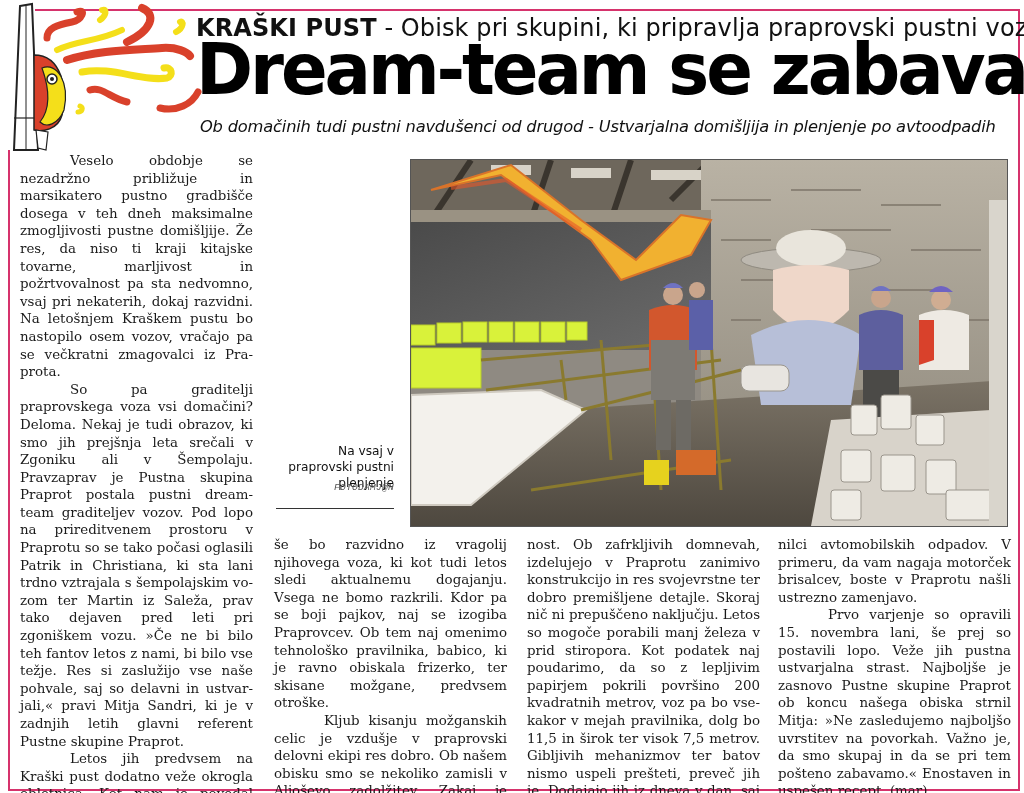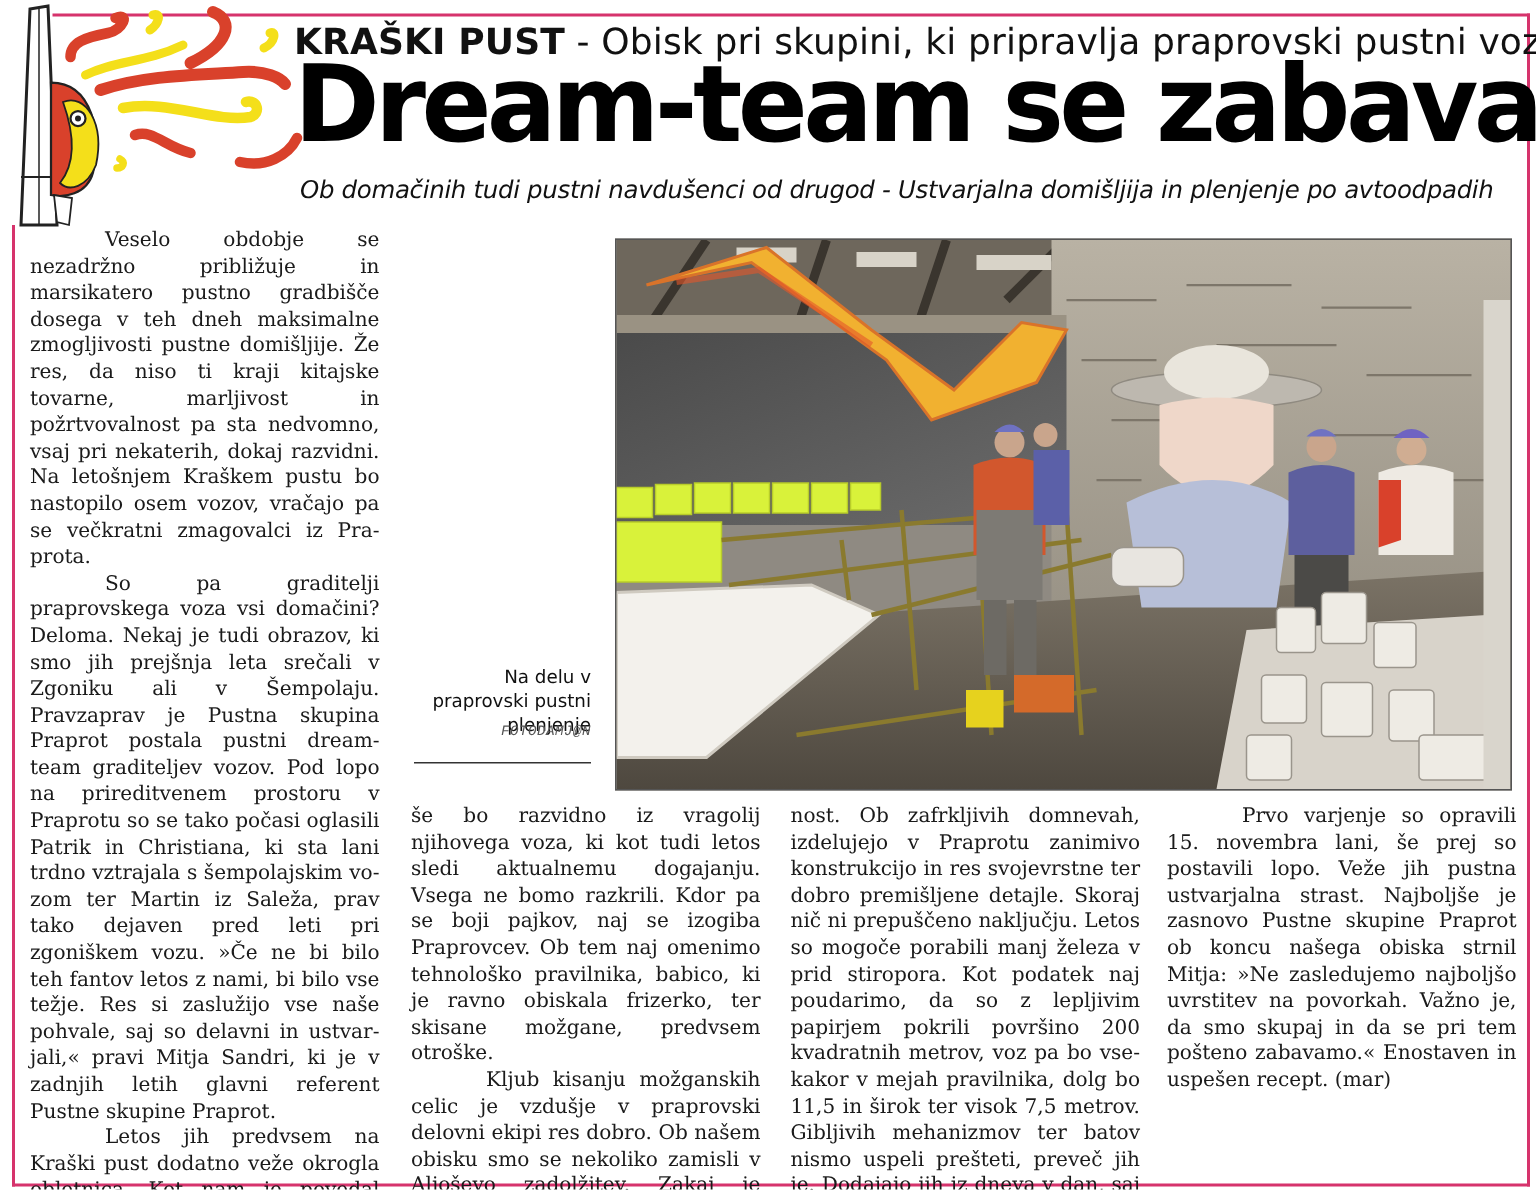--- a/index.html
+++ b/index.html
@@ -68,21 +68,21 @@
 <div class="headline">Dream-team se zabava</div>
 <div class="subhead">Ob domačinih tudi pustni navdušenci od drugod - Ustvarjalna domišljija in plenjenje po avtoodpadih</div>
 
 <div class="col col1">
   <p class="ind">Veselo obdobje se nezadržno približuje in marsikatero pustno grad­bišče dosega v teh dneh maksimalne zmogljivosti pustne domišljije. Že res, da niso ti kraji kitajske tovarne, marljivost in požrtvovalnost pa sta nedvomno, vsaj pri nekaterih, dokaj razvidni. Na letošnjem Kraškem pu­stu bo nastopilo osem vozov, vračajo pa se večkratni zmagovalci iz Pra­prota.</p>
   <p class="ind">So pa graditelji praprovskega voza vsi domačini? Deloma. Nekaj je tudi obrazov, ki smo jih prejšnja leta srečali v Zgoniku ali v Šempolaju. Pravzaprav je Pustna skupina Praprot postala pustni dream-team graditeljev vozov. Pod lopo na prireditvenem prostoru v Praprotu so se tako poča­si oglasili Patrik in Christiana, ki sta lani trdno vztrajala s šempolajskim vo­zom ter Martin iz Saleža, prav tako dejaven pred leti pri zgoniškem vozu. »Če ne bi bilo teh fantov letos z na­mi, bi bilo vse težje. Res si zaslužijo vse naše pohvale, saj so delavni in ustvar­jali,« pravi Mitja Sandri, ki je v zad­njih letih glavni referent Pustne sku­pine Praprot.</p>
   <p class="ind">Letos jih predvsem na Kraški pust dodatno veže okrogla obletnica. Kot nam je povedal Mitja, se bodo Praprovci udeležili openske povorke že 40. leto. V zadnjih letih smo na pra­provskem vozu videli divje prašiče luksuzne avtomobile. Veliko so v le­tih vlagali tudi v tehniko, kar je bilo in</p>
 </div>
 
 <div class="caption">
-  <div>Na delu v</div>
+  <div>Na vsaj v</div>
   <div>praprovski pustni</div>
   <div>plenjenje</div>
 </div>
 <div class="caption-rule"></div>
 <div class="credit">FOTODAMJ@N</div>
 
 <div class="photo">
   <svg width="596" height="366" viewBox="0 0 596 366" xmlns="http://www.w3.org/2000/svg">
     <defs>
       <linearGradient id="wall" x1="0" y1="0" x2="0" y2="1">
@@ -206,14 +206,15 @@
 <div class="col col2">
   <p>še bo razvidno iz vragolij njihovega voza, ki kot tudi letos sledi aktualne­mu dogajanju. Vsega ne bomo razkrili. Kdor pa se boji pajkov, naj se izogiba Praprovcev. Ob tem naj omenimo teh­nološko pravilnika, babico, ki je ra­vno obiskala frizerko, ter skisane mo­žgane, predvsem otroške.</p>
   <p class="ind">Kljub kisanju možganskih celic je vzdušje v praprovski delovni ekipi res dobro. Ob našem obisku smo se ne­koliko zamisli v Aljoševo zadolžitev. Zakaj je strigel stiropor v obliki žen­skih vložkov, ostaja za enkrat še skriv­</p>
 </div>
 
 <div class="col col3">
   <p>nost. Ob zafrkljivih domnevah, izde­lujejo v Praprotu zanimivo konstruk­cijo in res svojevrstne ter dobro pre­mišljene detajle. Skoraj nič ni pre­puščeno naključju. Letos so mogoče porabili manj železa v prid stiropora. Kot podatek naj poudarimo, da so z lepljivim papirjem pokrili površino 200 kvadratnih metrov, voz pa bo vse­kakor v mejah pravilnika, dolg bo 11,5 in širok ter visok 7,5 metrov. Gibljivih mehanizmov ter batov nismo uspeli prešteti, preveč jih je. Dodajajo jih iz dneva v dan, saj so postali pravi ple­</p>
 </div>
 
 <div class="col col4">
+  <p>nilci avtomobilskih odpadov. V pri­meru, da vam nagaja motorček bri­salcev, boste v Praprotu našli ustrezno zamenjavo.</p>
   <p class="ind">Prvo varjenje so opravili 15. no­vembra lani, še prej so postavili lopo. Veže jih pustna ustvarjalna strast. Naj­boljše je zasnovo Pustne skupine Pra­prot ob koncu našega obiska strnil Mitja: »Ne zasledujemo najboljšo uvrstitev na povorkah. Važno je, da smo skupaj in da se pri tem pošteno zabavamo.« Enostaven in uspešen recept. (mar)</p>
 </div>
 
 </body></html>

